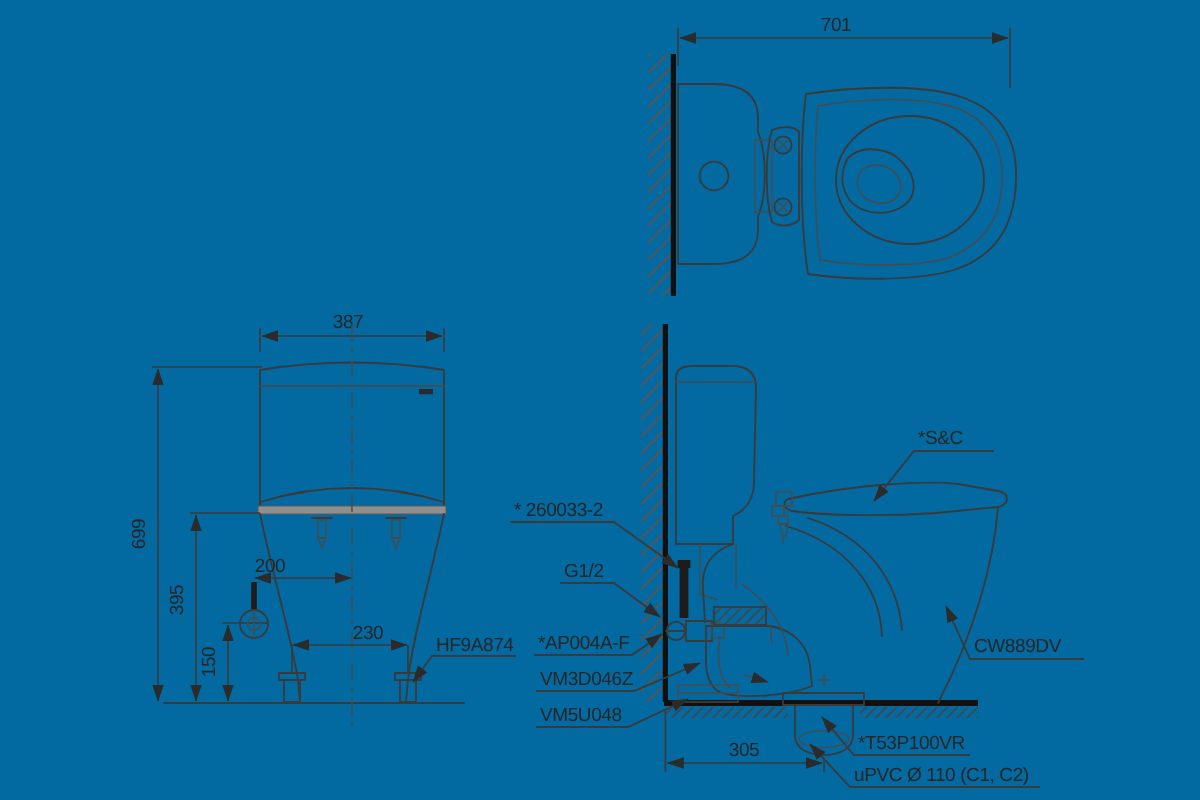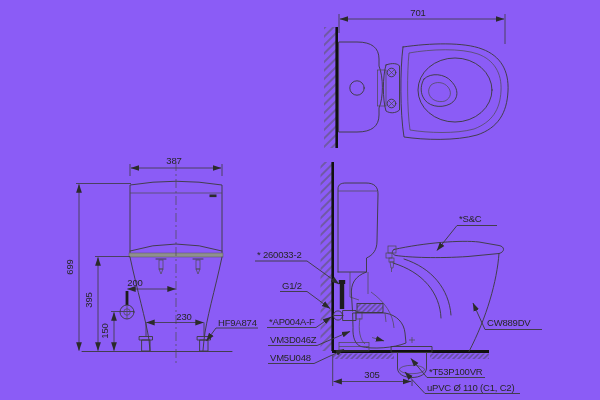--- a/index.html
+++ b/index.html
@@ -1,16 +1,16 @@
 <!DOCTYPE html>
 <html><head>
 <meta charset="utf-8">
 <style>
   html,body{margin:0;padding:0;background:#fff;}
-  #stage{position:relative;width:600px;height:400px;background:#8b5cf6;overflow:hidden;
+  #stage{position:relative;width:600px;height:400px;background:#0369a1;overflow:hidden;
          font-family:"Liberation Sans",sans-serif;}
   svg{position:absolute;left:0;top:0;}
   .ln{stroke:#3a3a3a;stroke-width:.9;fill:none;stroke-linecap:round;stroke-linejoin:round;}
   .lt{stroke:#4a4a4a;stroke-width:.7;fill:none;}
   .thick{stroke:#101010;stroke-width:2.6;fill:none;}
   .floor{stroke:#101010;stroke-width:3;fill:none;}
   .dim{stroke:#3a3a3a;stroke-width:.8;fill:none;}
   .lead{stroke:#3a3a3a;stroke-width:.9;fill:none;}
   .dark{fill:#1c1c1c;stroke:none;}
   .greybar{fill:#8f8f8f;stroke:#5a5a5a;stroke-width:.5;}

